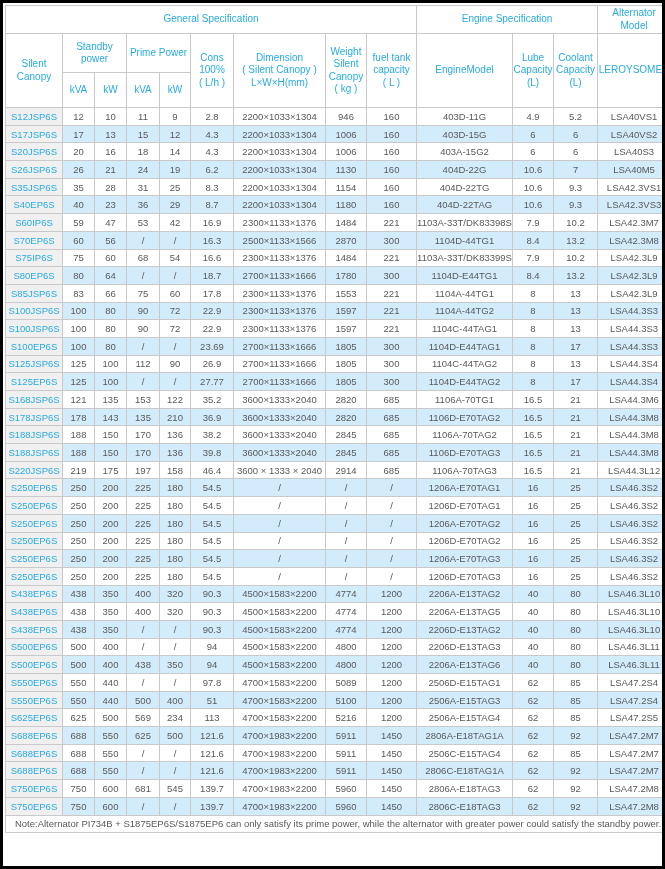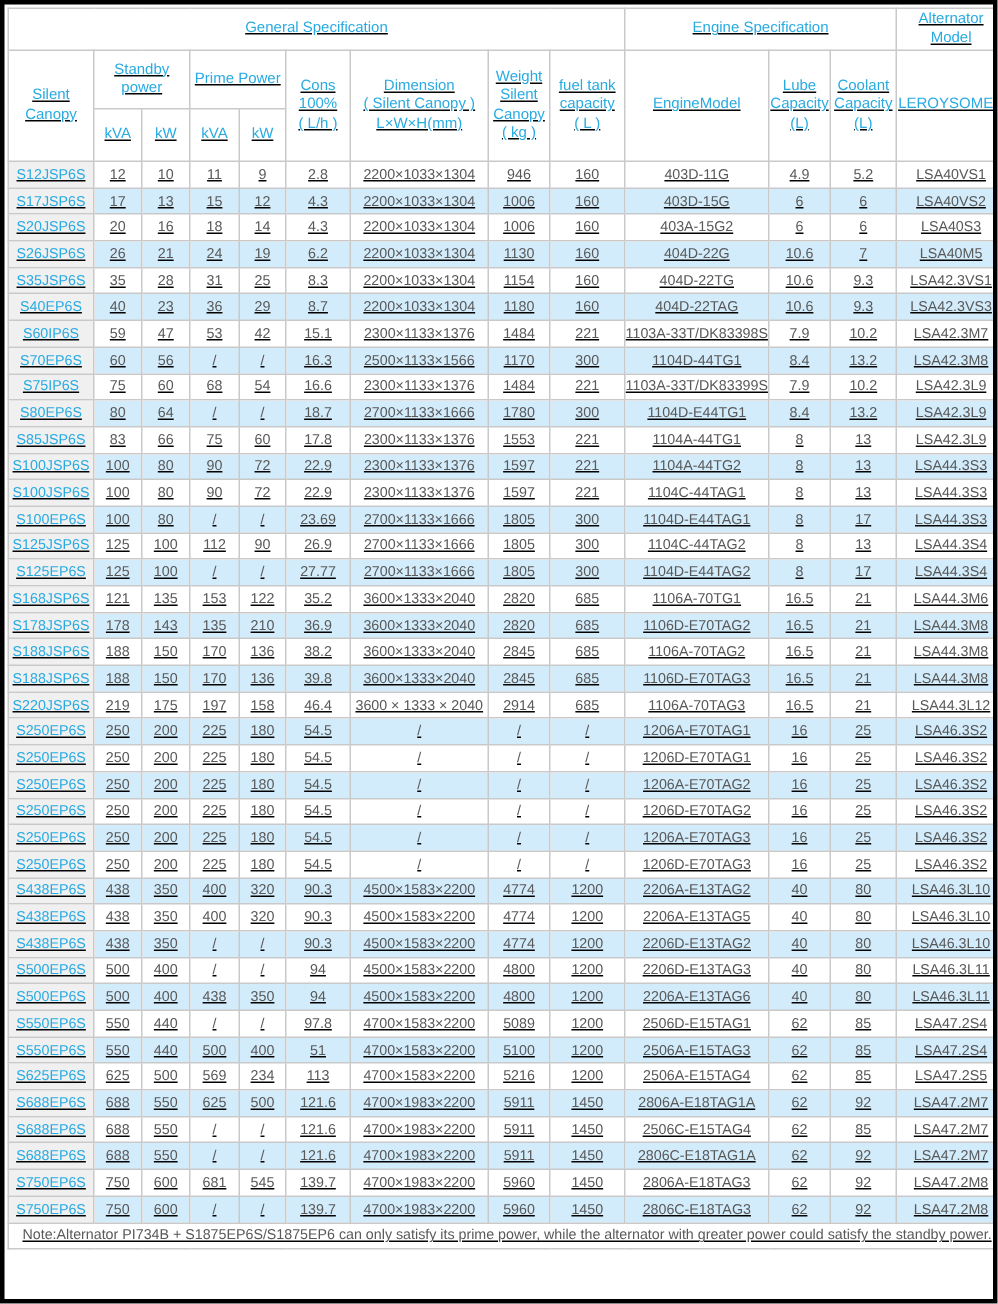--- a/index.html
+++ b/index.html
@@ -1,21 +1,20 @@
 <!DOCTYPE html>
 <html><head>
 <meta charset="utf-8">
 <style>
   html,body{margin:0;padding:0;background:#888;}
   .frame{
     width:665px;height:869px;box-sizing:border-box;
     background:#fff;border:3px solid #000;padding:2px 2px;
     font-family:"Liberation Sans","DejaVu Sans",sans-serif;
     overflow:hidden;
-    text-decoration:underline;
   }
   table.spec{
     width:655px;table-layout:fixed;border-collapse:collapse;
     font-family:"Liberation Sans","DejaVu Sans",sans-serif;
   }
   table.spec th, table.spec td{
     border:1px solid #c9c9c9;
     text-align:center;vertical-align:middle;
     overflow:hidden;
   }
@@ -192,38 +191,38 @@
           <td>10.6</td>
           <td>9.3</td>
           <td>LSA42.3VS3</td>
         </tr>
         <tr>
           <td>S60IP6S</td>
           <td>59</td>
           <td>47</td>
           <td>53</td>
           <td>42</td>
-          <td>15.1</td>
+          <td>16.9</td>
           <td>2300×1133×1376</td>
           <td>1484</td>
           <td>221</td>
           <td>1103A-33T/DK83398S</td>
           <td>7.9</td>
           <td>10.2</td>
           <td>LSA42.3M7</td>
         </tr>
         <tr>
           <td>S70EP6S</td>
           <td>60</td>
           <td>56</td>
           <td>/</td>
           <td>/</td>
           <td>16.3</td>
           <td>2500×1133×1566</td>
-          <td>1170</td>
+          <td>2870</td>
           <td>300</td>
           <td>1104D-44TG1</td>
           <td>8.4</td>
           <td>13.2</td>
           <td>LSA42.3M8</td>
         </tr>
         <tr>
           <td>S75IP6S</td>
           <td>75</td>
           <td>60</td>

